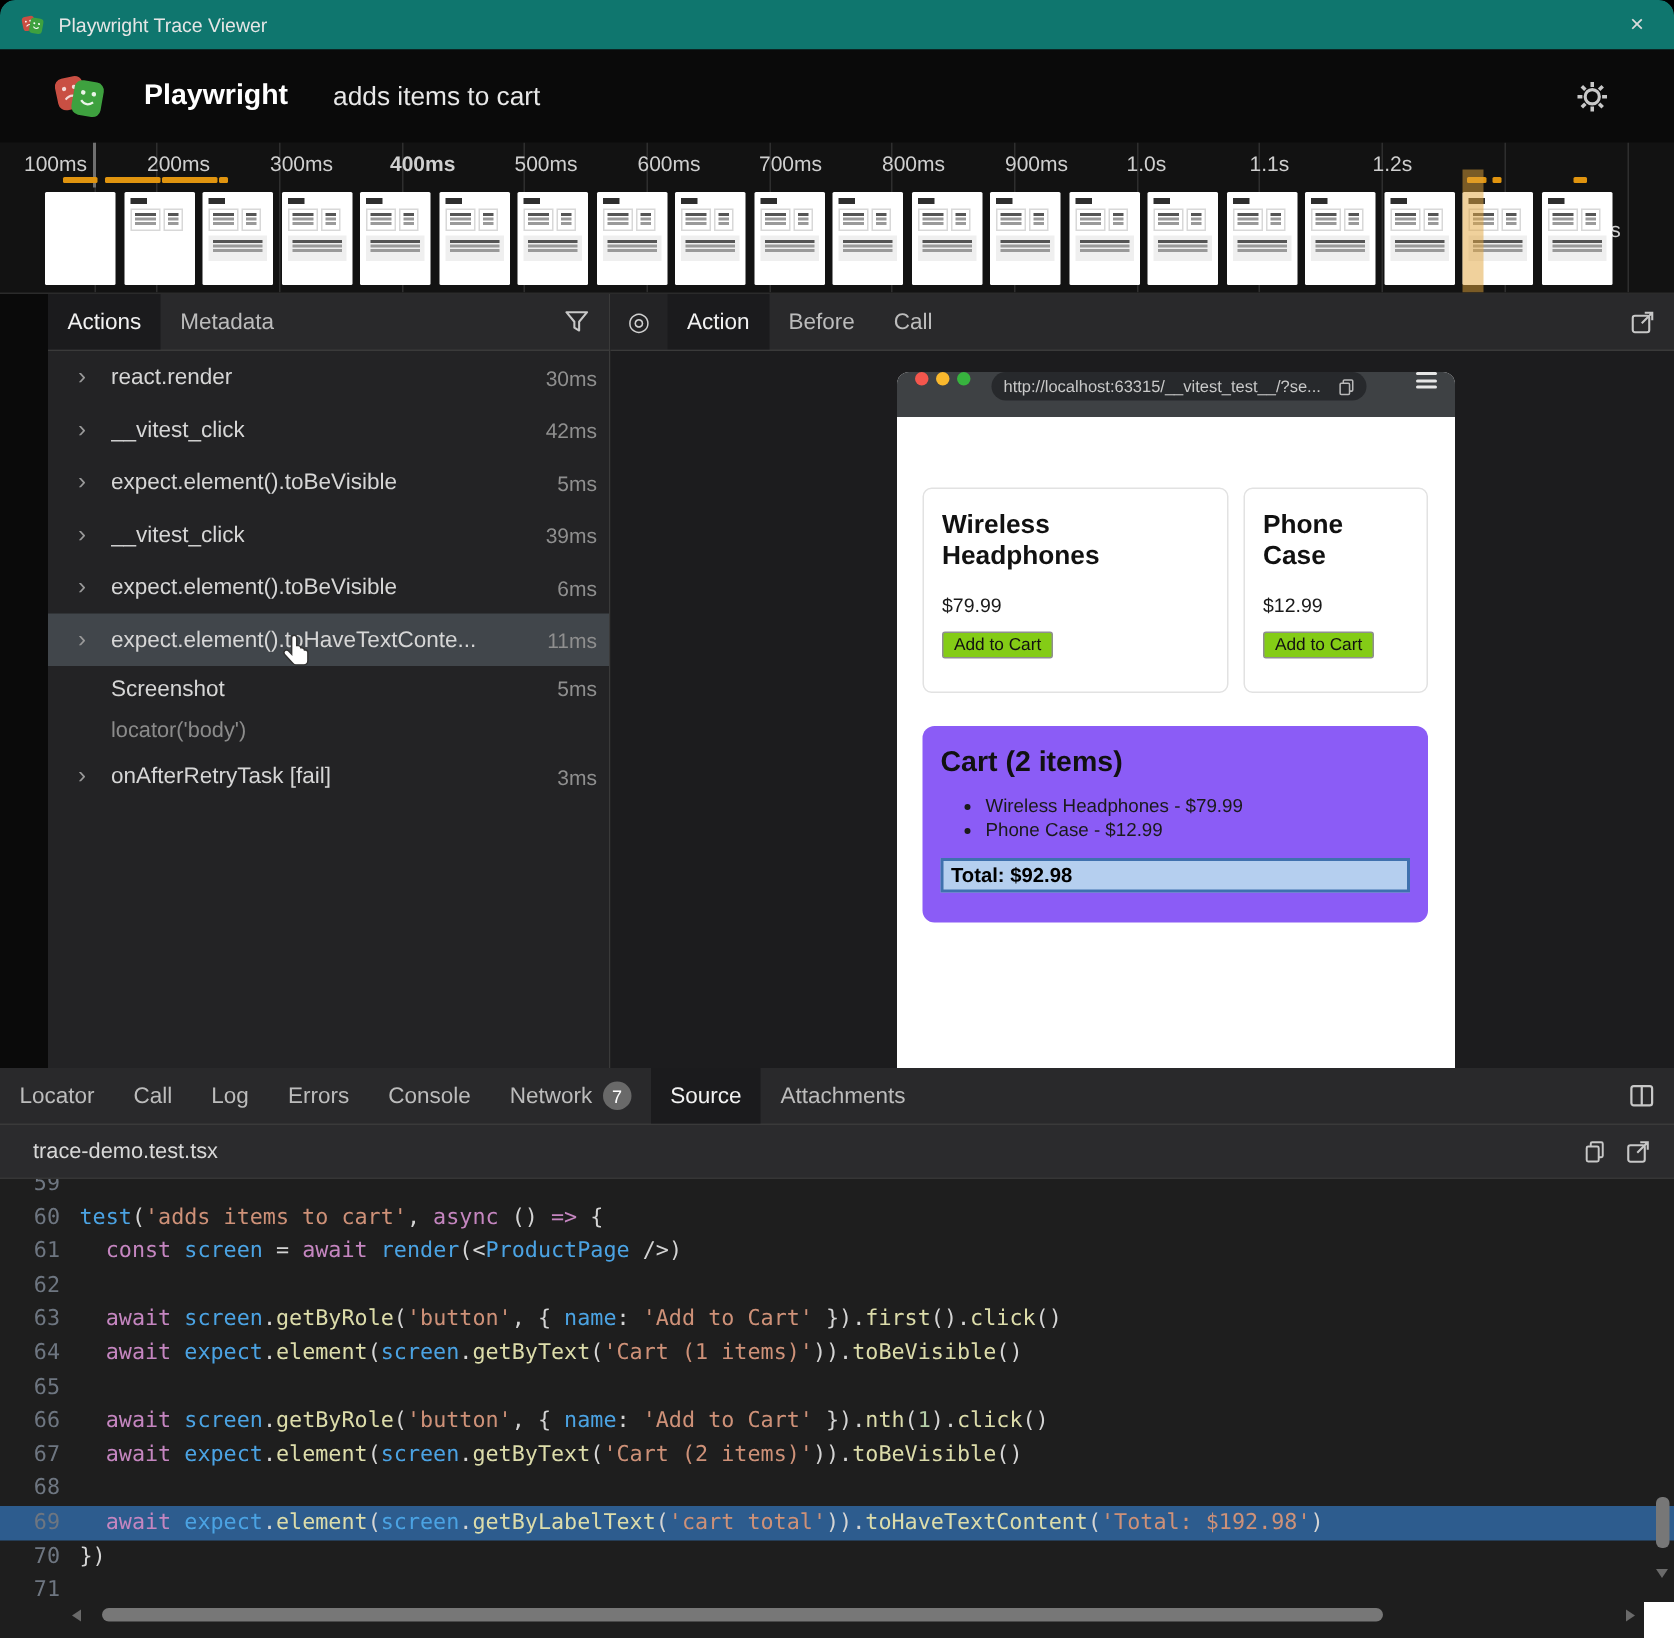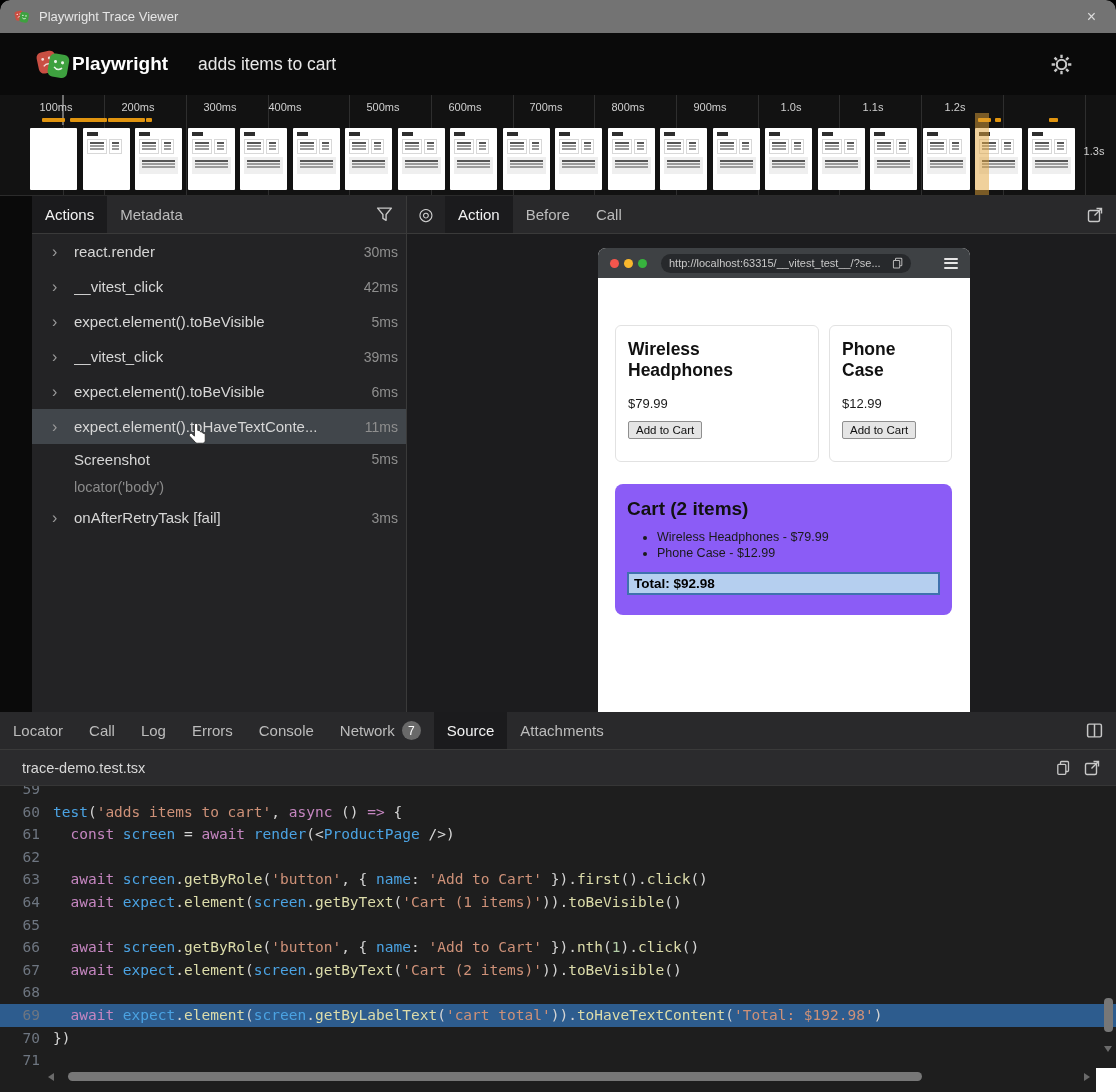--- a/index.html
+++ b/index.html
@@ -1,34 +1,34 @@
 <!DOCTYPE html>
 <html style="--c-kw: #C586C0; --c-id: #4BA3E3; --c-fn: #DCDCAA; --c-str: #CE9178; --c-num: #B5CEA8; --c-pun: #D4D4D4; --hl-line: #2d5c8e;"><head>
 <meta charset="utf-8">
 <style>
   html,body{margin:0;padding:0;background:#000;}
   body{font-family:"Liberation Sans",sans-serif;}
   .app{position:relative;width:1116px;height:1092px;background:#0a0a0a;overflow:hidden;border-radius:10px 10px 0 0;}
 
   
-  .titlebar{height:33px;background:#737373;display:flex;align-items:center;padding:0 14px;gap:9px;border-radius:10px 10px 0 0;box-sizing:border-box;}
+  .titlebar{height:33px;background:#0f766e;display:flex;align-items:center;padding:0 14px;gap:9px;border-radius:10px 10px 0 0;box-sizing:border-box;}
   .tb-title{color:#e6e6e6;font-size:13px;}
   .tb-close{margin-left:auto;color:#dcdcdc;font-size:16px;line-height:1;padding:0 6px;cursor:default;}
 
   
   .header{height:62px;background:#0a0a0a;display:flex;align-items:center;padding:0 22px;}
-  .app-name{font-size:19px;font-weight:700;color:#fff;}
+  .app-name{font-size:19px;font-weight:700;color:#fff;margin-left:24px;}
   .test-title{font-size:17.5px;color:#e8e8e8;margin-left:30px;}
   .gear-btn{margin-left:auto;display:flex;align-items:center;}
 
   
   .timeline{position:relative;height:101px;background:#121212;border-bottom:1px solid #2b2b2b;box-sizing:border-box;overflow:hidden;}
   .gridline{position:absolute;top:0;bottom:0;width:1px;background:#2e2e2e;}
   .origin-mark{position:absolute;width:2px;height:30px;top:0;background:#6f6f6f;}
-  .t-label{position:absolute;top:6px;width:80px;text-align:center;color:#cfcfcf;font-size:11px;}
+  .t-label{position:absolute;top:6px;width:80px;text-align:left;color:#cfcfcf;font-size:14px;}
   .abar{position:absolute;top:23px;height:4px;border-radius:1px;}
   .frame{position:absolute;top:33px;width:47px;height:62px;background:#fff;border-radius:1px;overflow:hidden;}
   .t-title-blk{width:11px;height:3.5px;background:#2e2e2e;margin:4px 0 3px 4px;}
   .t-cards{display:flex;gap:2px;margin:0 4px;}
   .t-card{border:1px solid #d8d8d8;height:15px;box-sizing:border-box;padding:1px 1px;}
   .t-card.big{width:20px;}
   .t-card.small{width:13px;}
   .t-line{height:1.5px;background:#9a9a9a;margin:1.5px 1px 0;}
   .t-line.dark{background:#555;}
   .t-cart{margin:3px 4px 0;height:17px;background:#efefef;padding:2px 2px;box-sizing:border-box;}
@@ -53,39 +53,39 @@
   .arow .dur{margin-left:auto;color:#8f8f8f;font-size:14px;padding-left:8px;}
   .arow.sel{background:#41464b;}
   .sub{height:26px;padding-left:42px;color:#8b8b8b;font-size:14.5px;display:flex;align-items:center;text-align:center;}
   .cursor-hand{position:absolute;pointer-events:none;}
 
   .right{flex:1;display:flex;flex-direction:column;background:#1c1c1e;min-width:0;}
   .preview{flex:1;position:relative;overflow:hidden;}
 
   
   .browser{position:absolute;left:191px;top:14px;width:372px;height:500px;border-radius:8px 8px 0 0;overflow:hidden;background:#fff;}
-  .chrome{height:30px;background:#3e4144;display:flex;align-items:center;padding:0 12px;gap:5px;box-sizing:border-box;}
+  .chrome{height:30px;background:#3e4144;display:flex;padding:0 12px;gap:5px;box-sizing:border-box;}
   .dot{width:9px;height:9px;border-radius:50%;flex-shrink:0;}
   .dot.r{background:#f4564d;}
   .dot.y{background:#f9b82d;}
   .dot.g{background:#37b33e;}
   .urlbar{margin-left:9px;width:250px;height:19px;background:#27292c;border-radius:10px;display:flex;align-items:center;padding:0 8px;box-sizing:border-box;gap:5px;}
   .url-text{flex:1;color:#c9c9c9;font-size:11px;white-space:nowrap;overflow:hidden;}
   .burger{margin-left:auto;display:flex;flex-direction:column;gap:2.5px;}
   .burger div{width:14px;height:2px;background:#e6e6e6;border-radius:1px;}
 
   .page{padding:32px 17px 0;color:#111;}
   .shop-title{font-size:26px;font-weight:800;letter-spacing:.2px;}
   .cards{display:flex;gap:10px;margin-top:15px;}
   .card{border:1px solid #e2e2e2;border-radius:6px;padding:13px 12px;box-sizing:border-box;height:137px;background:#fff;}
   .card.c1{width:204px;}
   .card.c2{width:123px;}
   .p-name{font-size:17.5px;font-weight:700;line-height:1.2;}
   .p-price{font-size:13px;margin-top:15px;color:#1a1a1a;}
-  .p-btn{margin-top:10px;display:inline-block;font-size:11.5px;padding:2px 7px;border:1px solid #8f8f8f;background:#e5e5e5;border-radius:2px;color:#111;}
+  .p-btn{margin-top:10px;display:inline-block;font-size:11.5px;padding:2px 7px;border:1px solid #8f8f8f;background:#84cc16;border-radius:2px;color:#111;}
   .cartbox{margin-top:22px;width:337px;box-sizing:border-box;background:#8b5cf6;border-radius:8px;padding:14px 12px 20px;}
   .cart-title{font-size:19px;font-weight:800;}
   .cartbox ul{margin:10px 0 0;padding-left:30px;font-size:12.5px;color:#1a1a1a;}
   .cartbox li{margin:2px 0;}
   .total-bar{margin-top:12px;font-weight:700;font-size:13.5px;padding:2px 5px;box-sizing:border-box;color:#000;}
 
   
   .bottom{height:380px;display:flex;flex-direction:column;background:#1e1e1e;}
   .badge{min-width:19px;height:19px;border-radius:50%;background:#696969;color:#fff;font-size:12px;display:flex;align-items:center;justify-content:center;margin-left:7px;}
   .filebar{height:36px;background:#2b2b2d;display:flex;align-items:center;padding:0 16px;border-bottom:1px solid #363636;box-sizing:border-box;flex-shrink:0;}
@@ -186,21 +186,21 @@
       <div class="gridline" style="left: 676px;"></div>
       <div class="gridline" style="left: 758px;"></div>
       <div class="gridline" style="left: 839px;"></div>
       <div class="gridline" style="left: 921px;"></div>
       <div class="gridline" style="left: 1003px;"></div>
       <div class="gridline" style="left: 1085px;"></div>
       <div class="origin-mark" style="left: 62px;"></div>
       <div class="t-label" style="left: 16px;">100ms</div>
       <div class="t-label" style="left: 98px;">200ms</div>
       <div class="t-label" style="left: 180px;">300ms</div>
-      <div class="t-label" style="left: 245px;">400ms</div>
+      <div class="t-label" style="left: 260px; font-weight: bold;">400ms</div>
       <div class="t-label" style="left: 343px;">500ms</div>
       <div class="t-label" style="left: 425px;">600ms</div>
       <div class="t-label" style="left: 506px;">700ms</div>
       <div class="t-label" style="left: 588px;">800ms</div>
       <div class="t-label" style="left: 670px;">900ms</div>
       <div class="t-label" style="left: 751px;">1.0s</div>
       <div class="t-label" style="left: 833px;">1.1s</div>
       <div class="t-label" style="left: 915px;">1.2s</div>
       <div class="t-label" style="left: 1054px; margin-top: 44px;">1.3s</div>
       <div class="abar" style="left: 42px; width: 23px; background: rgb(224, 148, 15);"></div>

